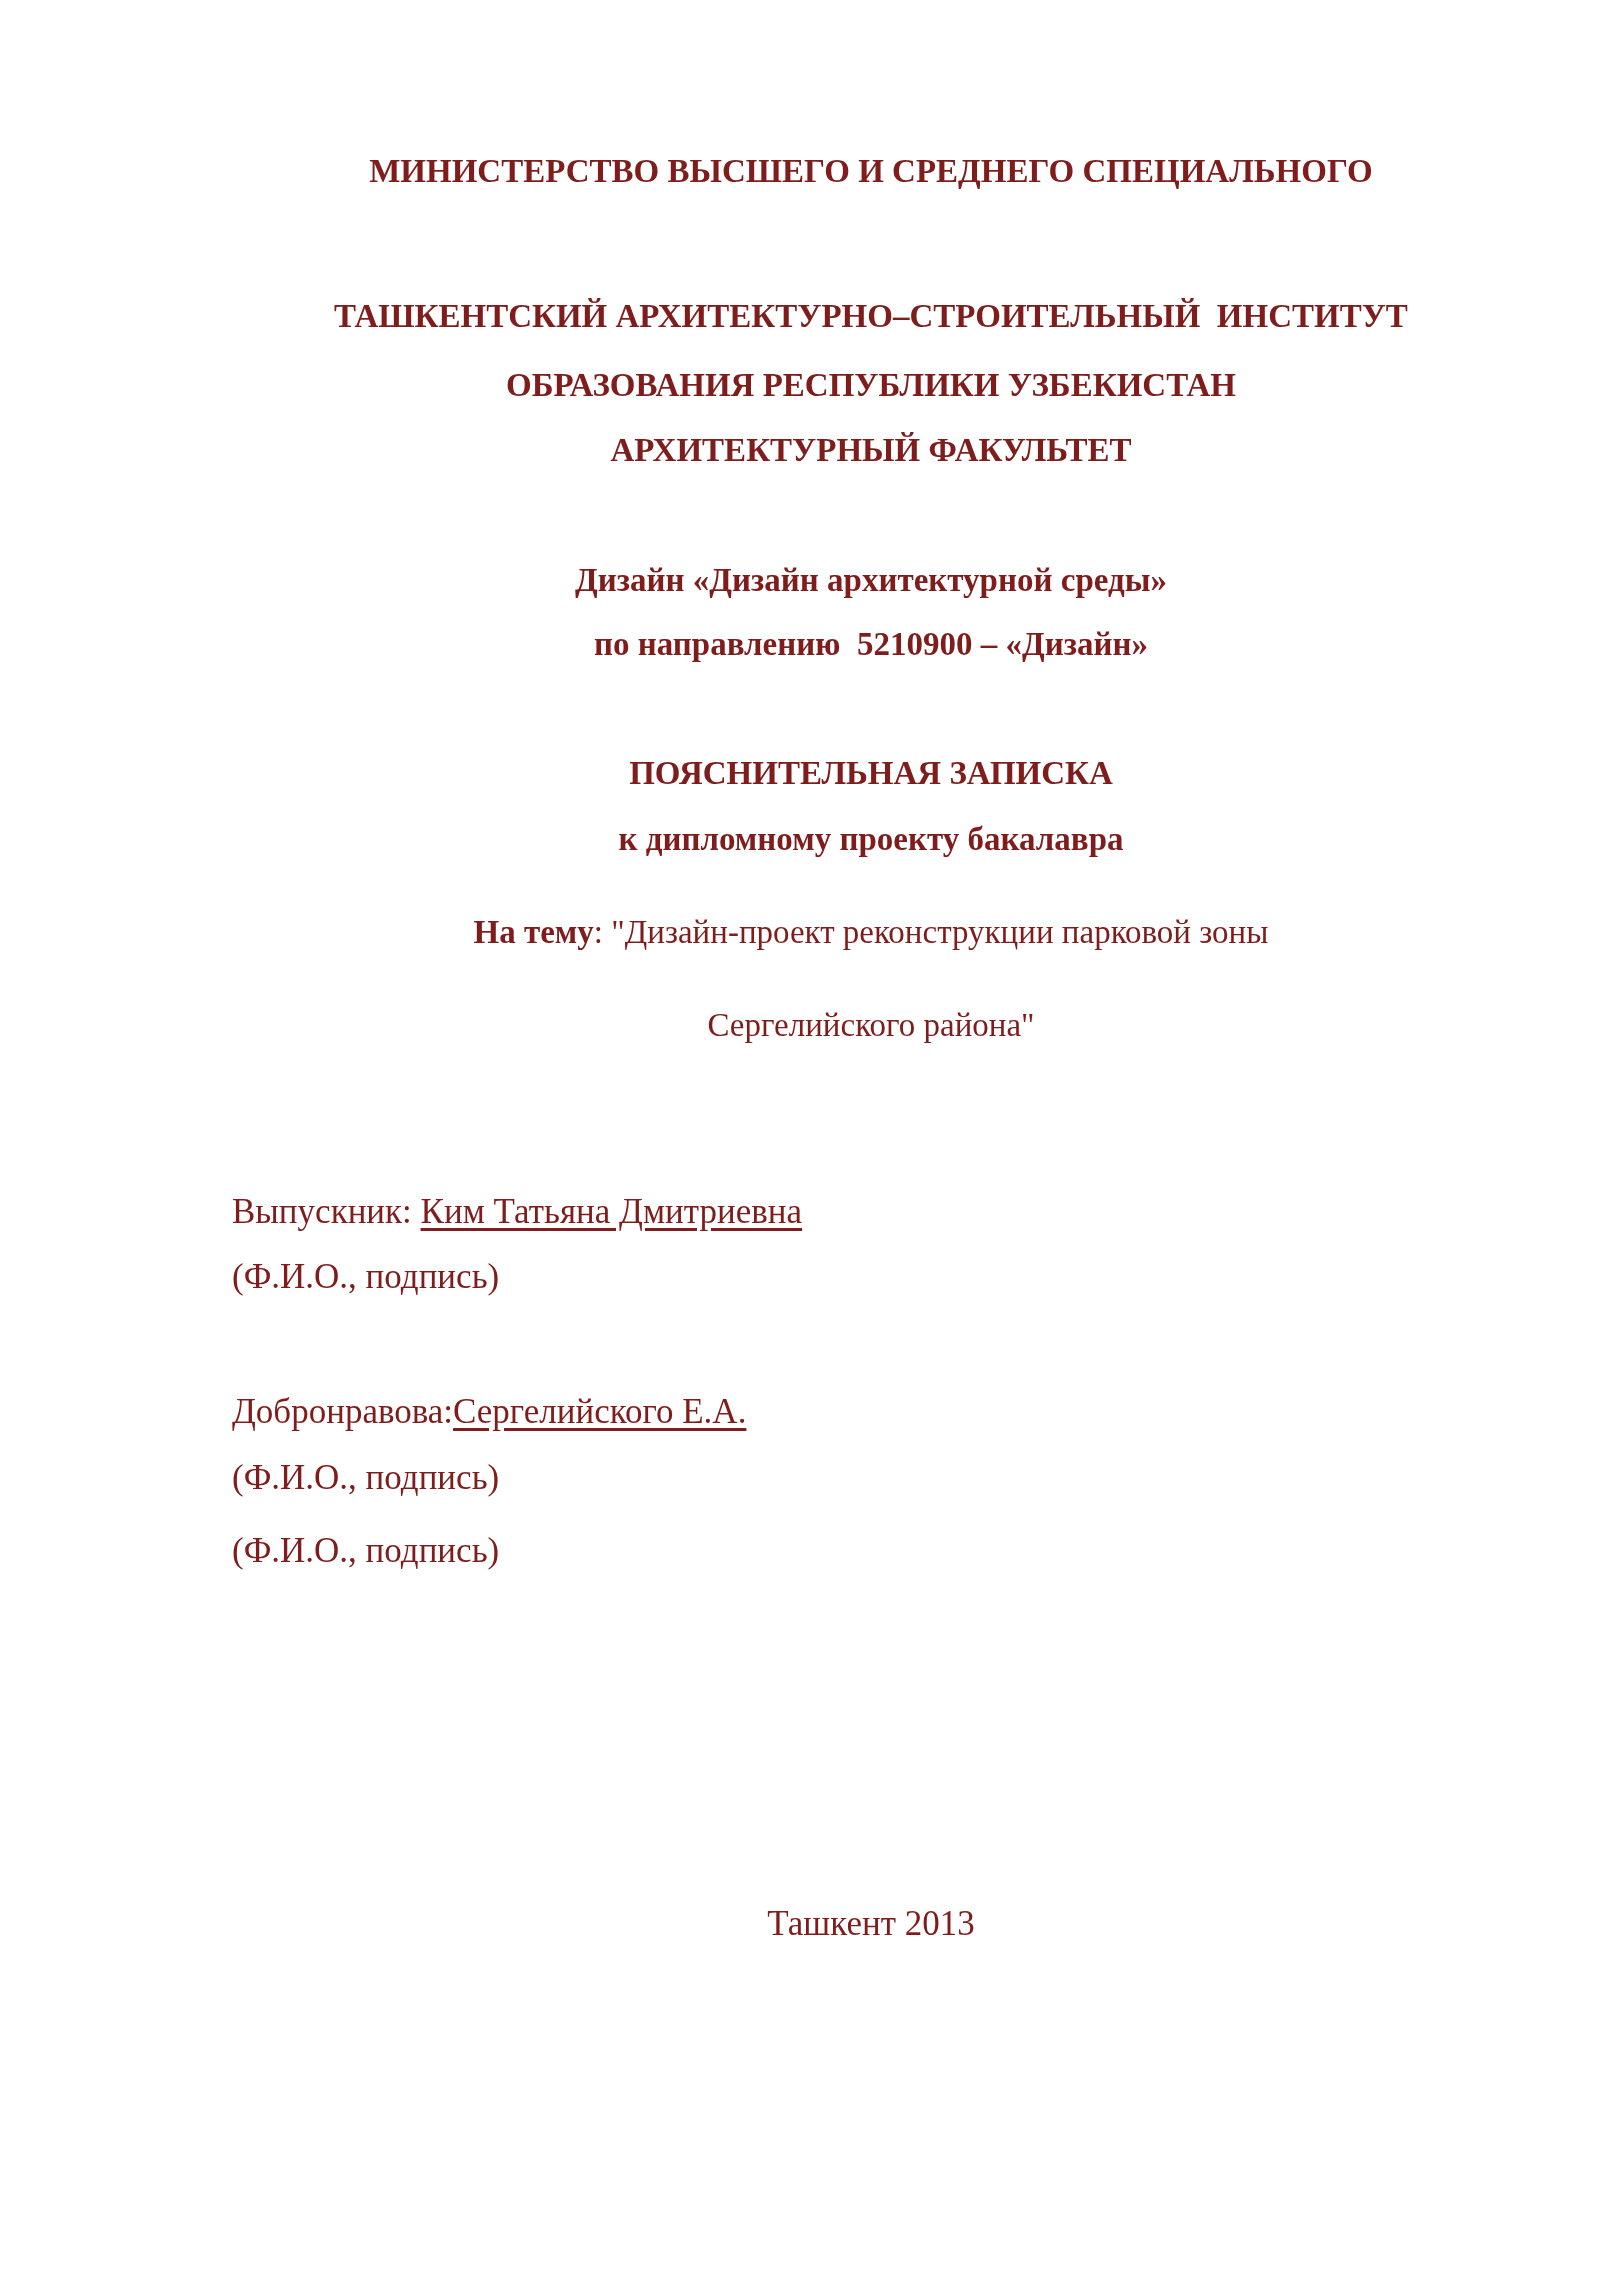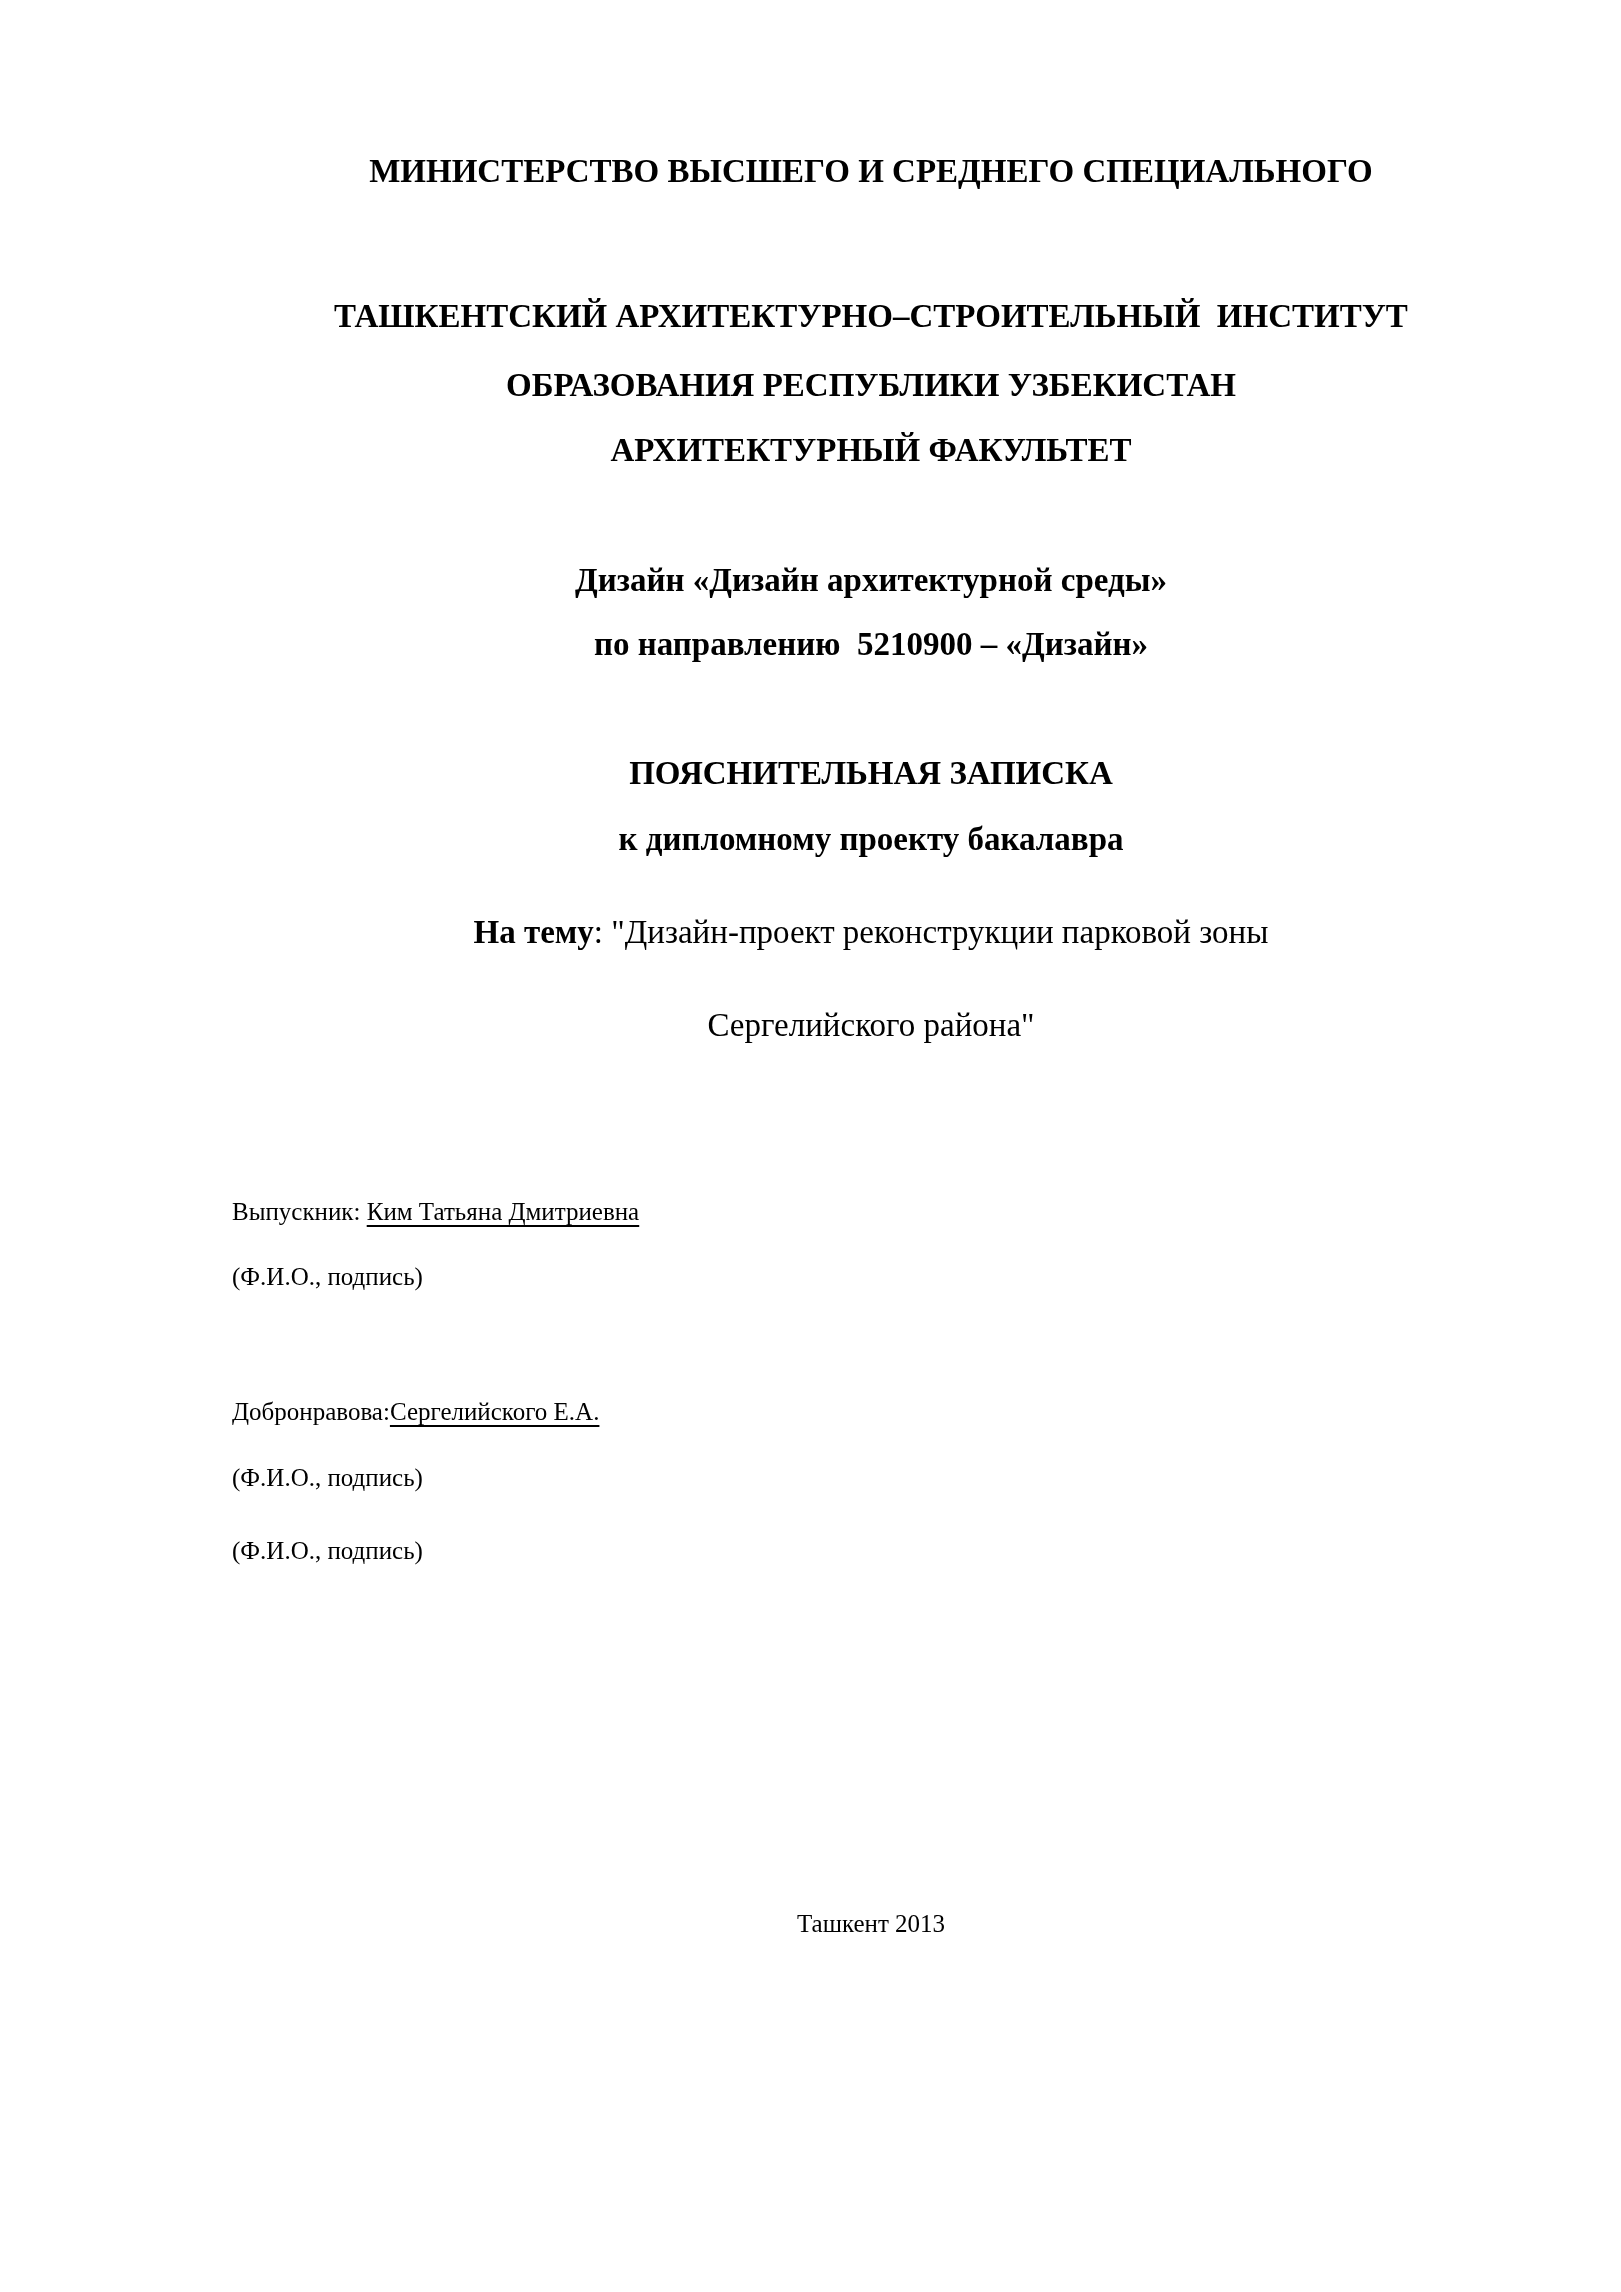--- a/index.html
+++ b/index.html
@@ -1,38 +1,38 @@
 <!DOCTYPE html>
 <html><head>
 <meta charset="utf-8">
 <style>
   html, body { margin: 0; padding: 0; background: #ffffff; }
   .page {
     position: relative;
     width: 1621px;
     height: 2293px;
     background: #ffffff;
-    color: #000000;
+    color: #7f1d1d;
     font-family: "Liberation Serif", serif;
     overflow: hidden;
   }
   .content {
     position: absolute;
     left: 232px;
     top: 0;
     width: 1278px;
   }
   .line {
     line-height: 47px;
     white-space: pre-wrap;
   }
   .c { text-align: center; }
   .b { font-weight: bold; }
   .h { font-size: 33px; }   
-  .t { font-size: 25px; }   
+  .t { font-size: 35px; }   
   .u { text-decoration: underline; text-underline-offset: 4.9px; }
 
   
   .m-l1  { margin-top: 148px; }
   .m-l2  { margin-top: 21.6px; }
   .m-l3  { margin-top: 98px; }
   .m-l4  { margin-top: 18.6px; }
   .m-l5  { margin-top: 83px; }
   .m-l6  { margin-top: 16.7px; }
   .m-l7  { margin-top: 82px; }

